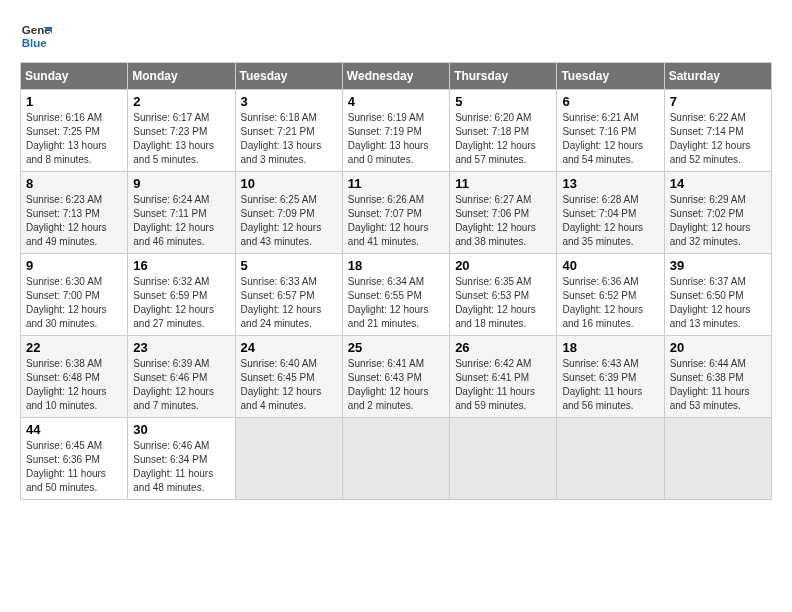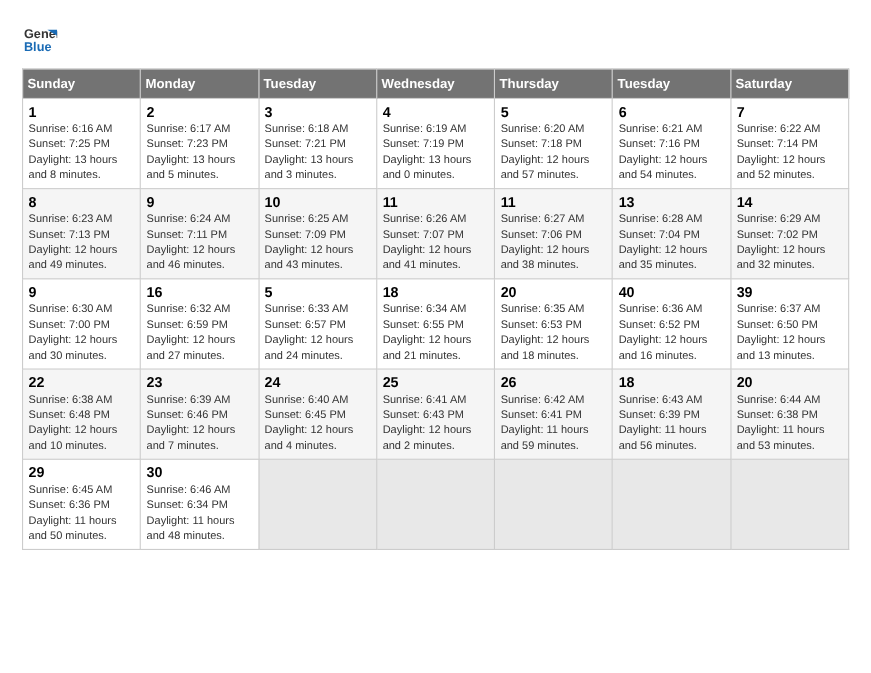--- a/index.html
+++ b/index.html
@@ -226,21 +226,21 @@
           <span class="day-num">18</span>
 <div class="day-info">Sunrise: 6:43 AM<br>Sunset: 6:39 PM<br>Daylight: 11 hours and 56 minutes.</div>
         </td>
         <td>
           <span class="day-num">20</span>
 <div class="day-info">Sunrise: 6:44 AM<br>Sunset: 6:38 PM<br>Daylight: 11 hours and 53 minutes.</div>
         </td>
       </tr>
       <tr>
         <td>
-          <span class="day-num">29</span>
+          <span class="day-num">44</span>
 <div class="day-info">Sunrise: 6:45 AM<br>Sunset: 6:36 PM<br>Daylight: 11 hours and 50 minutes.</div>
         </td>
         <td>
           <span class="day-num">30</span>
 <div class="day-info">Sunrise: 6:46 AM<br>Sunset: 6:34 PM<br>Daylight: 11 hours and 48 minutes.</div>
         </td>
         <td class="empty-cell"></td>
         <td class="empty-cell"></td>
         <td class="empty-cell"></td>
         <td class="empty-cell"></td>

